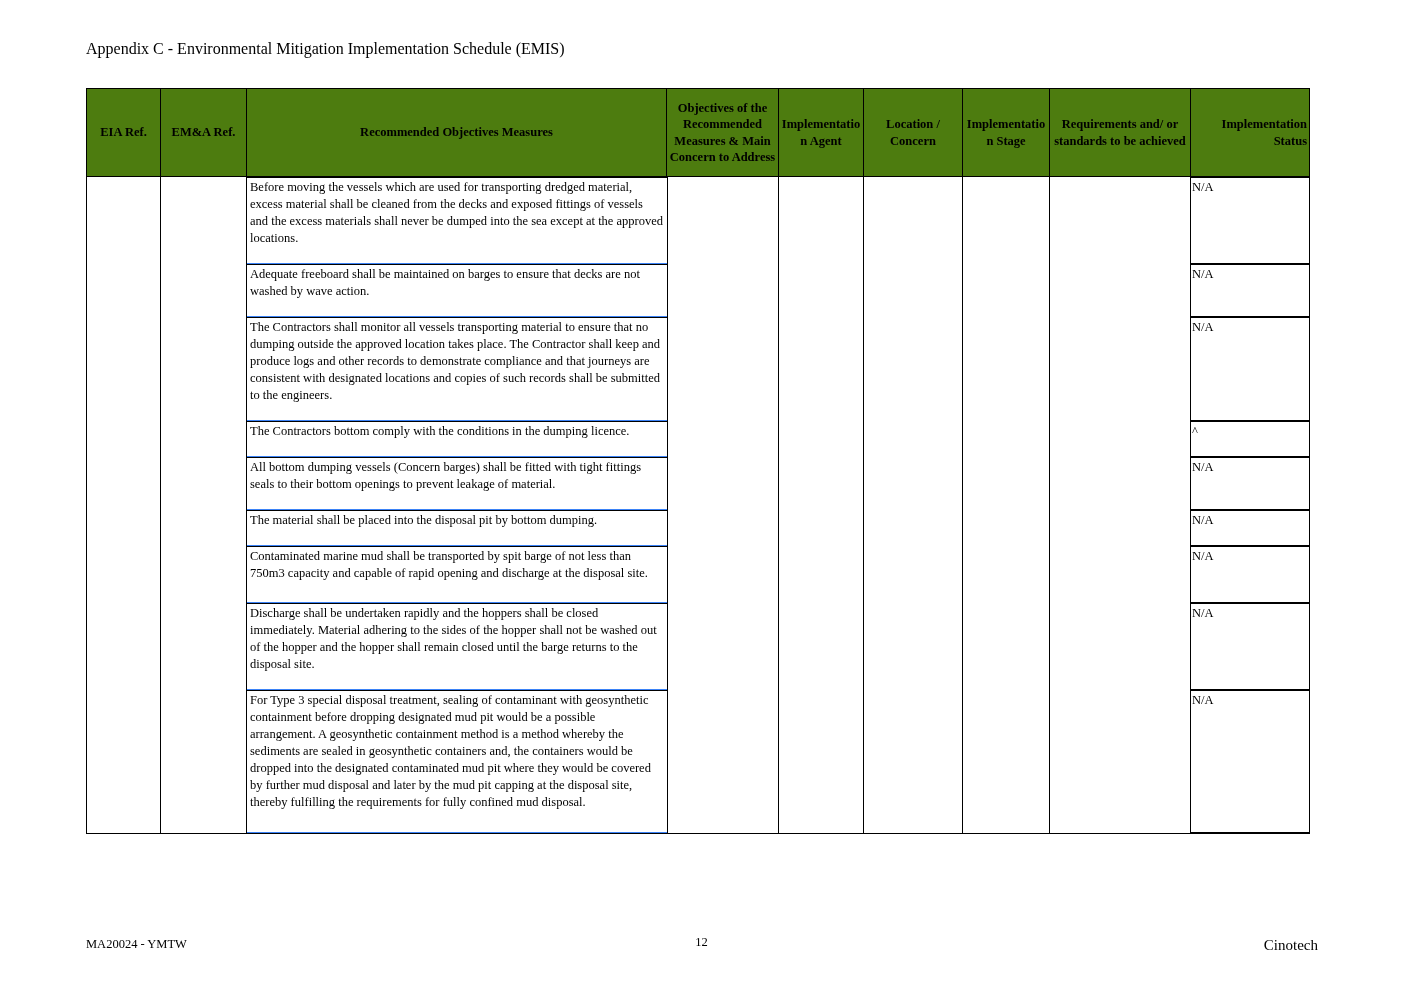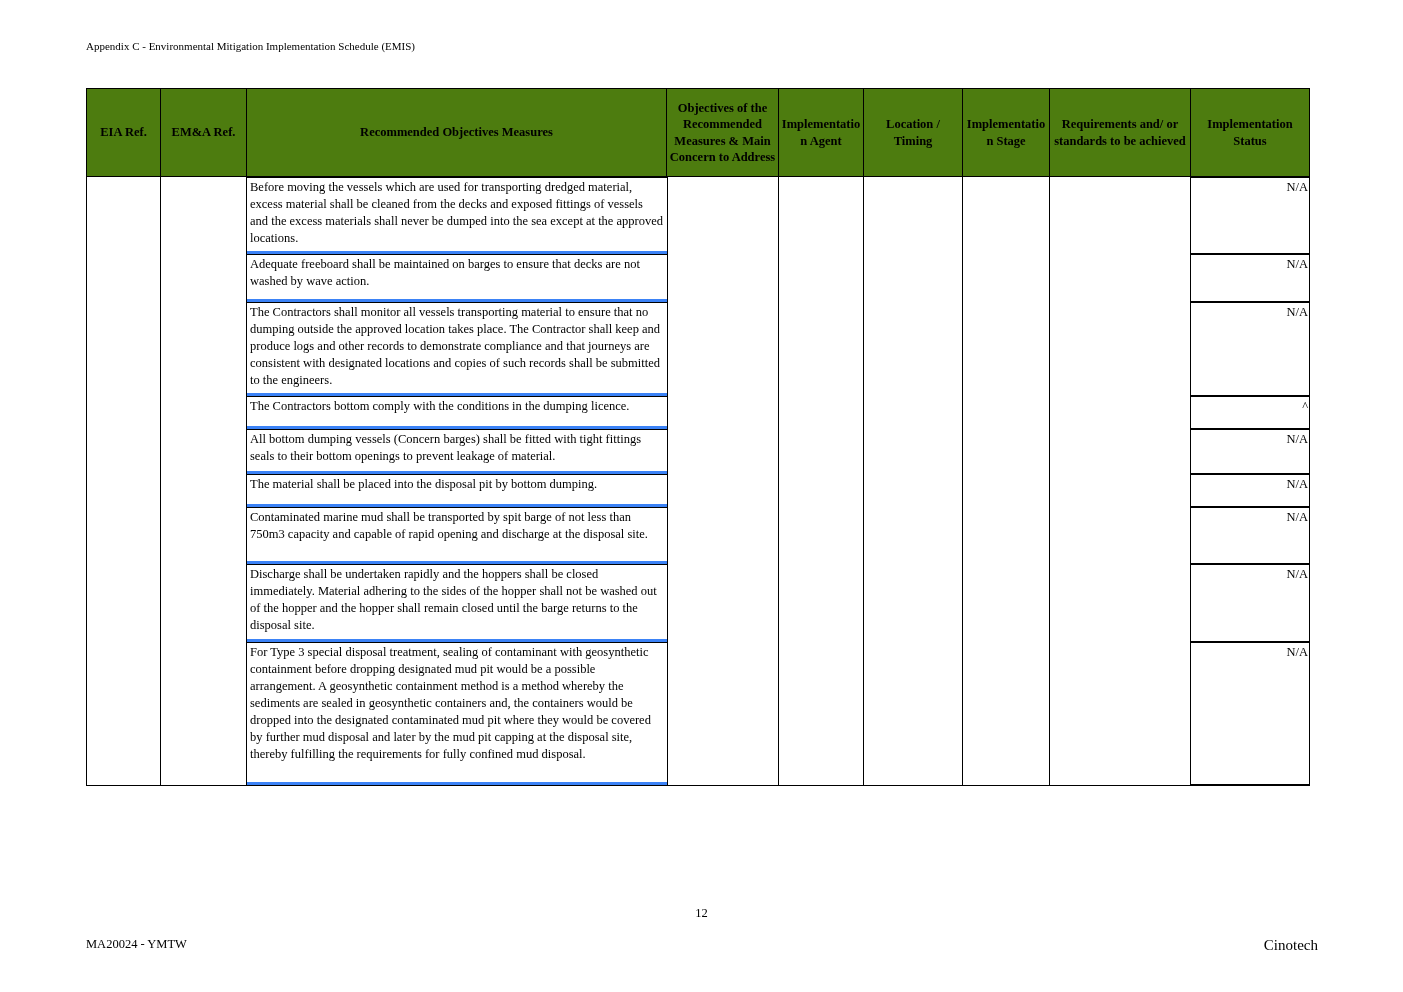--- a/index.html
+++ b/index.html
@@ -15,21 +15,21 @@
   .page {
     position: relative;
     width: 1403px;
     height: 992px;
     background: #ffffff;
   }
   .page-title {
     position: absolute;
     left: 86px;
     top: 40px;
-    font-size: 11px;
+    font-size: 16px;
     white-space: nowrap;
   }
   table.emis-table {
     position: absolute;
     left: 86px;
     top: 88px;
     width: 1222px;
     border-collapse: separate;
     border-spacing: 0;
     table-layout: fixed;
@@ -41,42 +41,42 @@
     border-bottom: 1px solid #000;
     font-weight: bold;
     font-size: 12.5px;
     line-height: 16.5px;
     text-align: center;
     vertical-align: middle;
     padding: 0 2px;
     overflow-wrap: break-word;
     word-wrap: break-word;
   }
-  .emis-table th:last-child { border-right: none; }
+  .emis-table th:last-child { border-right: none; text-align: right; }
   .emis-table thead tr { height: 88px; }
   .emis-table td {
     font-size: 12.5px;
     line-height: 17px;
     vertical-align: top;
     overflow-wrap: break-word;
     word-wrap: break-word;
   }
   td.cell-merged { border-right: 1px solid #000; }
   td.cell-objectives { border-left: 1px solid #000; }
   td.cell-measure {
     border-top: 1px solid #000;
-    border-bottom: 3px solid #3b82f6;
-    padding: 1px 3px 4px 3px;
+    border-bottom: 1px solid #3b82f6;
+    padding: 1px 3px 16px 3px;
     text-align: left;
   }
   td.cell-status {
     border-top: 1px solid #000;
     border-bottom: 1px solid #000;
     padding-top: 1px;
-    text-align: right;
+    text-align: left;
     margin-top: 36px;
   }
   
   .emis-table tbody tr:nth-child(1) { height: 74px; }
   .emis-table tbody tr:nth-child(2) { height: 48px; }
   .emis-table tbody tr:nth-child(3) { height: 94px; }
   .emis-table tbody tr:nth-child(4) { height: 33px; }
   .emis-table tbody tr:nth-child(5) { height: 45px; }
   .emis-table tbody tr:nth-child(6) { height: 33px; }
   .emis-table tbody tr:nth-child(7) { height: 57px; }
@@ -86,21 +86,21 @@
   .footer-left {
     position: absolute;
     left: 86px;
     top: 937px;
     font-size: 12.5px;
     white-space: nowrap;
   }
   .footer-center {
     position: absolute;
     left: 0;
-    top: 906px;
+    top: 935px;
     width: 1403px;
     text-align: center;
     font-size: 12.5px;
   }
   .footer-right {
     position: absolute;
     right: 85px;
     top: 937px;
     font-size: 15px;
     white-space: nowrap;
@@ -125,21 +125,21 @@
       <col style="width:141px">
       <col style="width:118px">
     </colgroup>
     <thead>
       <tr>
           <th>EIA Ref.</th>
           <th>EM&amp;A Ref.</th>
           <th>Recommended Objectives Measures</th>
           <th>Objectives of the Recommended Measures &amp; Main Concern to Address</th>
           <th>Implementation Agent</th>
-          <th>Location / Timing</th>
+          <th>Location / Concern</th>
           <th>Implementation Stage</th>
           <th>Requirements and/ or standards to be achieved</th>
           <th>Implementation Status</th>
         </tr>
     </thead>
     <tbody>
         <tr>
           <td class="cell-merged" rowspan="9"></td>
           <td class="cell-merged" rowspan="9"></td>
           <td class="cell-measure">Before moving the vessels which are used for transporting dredged material, excess material shall be cleaned from the decks and exposed fittings of vessels and the excess materials shall never be dumped into the sea except at the approved locations.</td>

